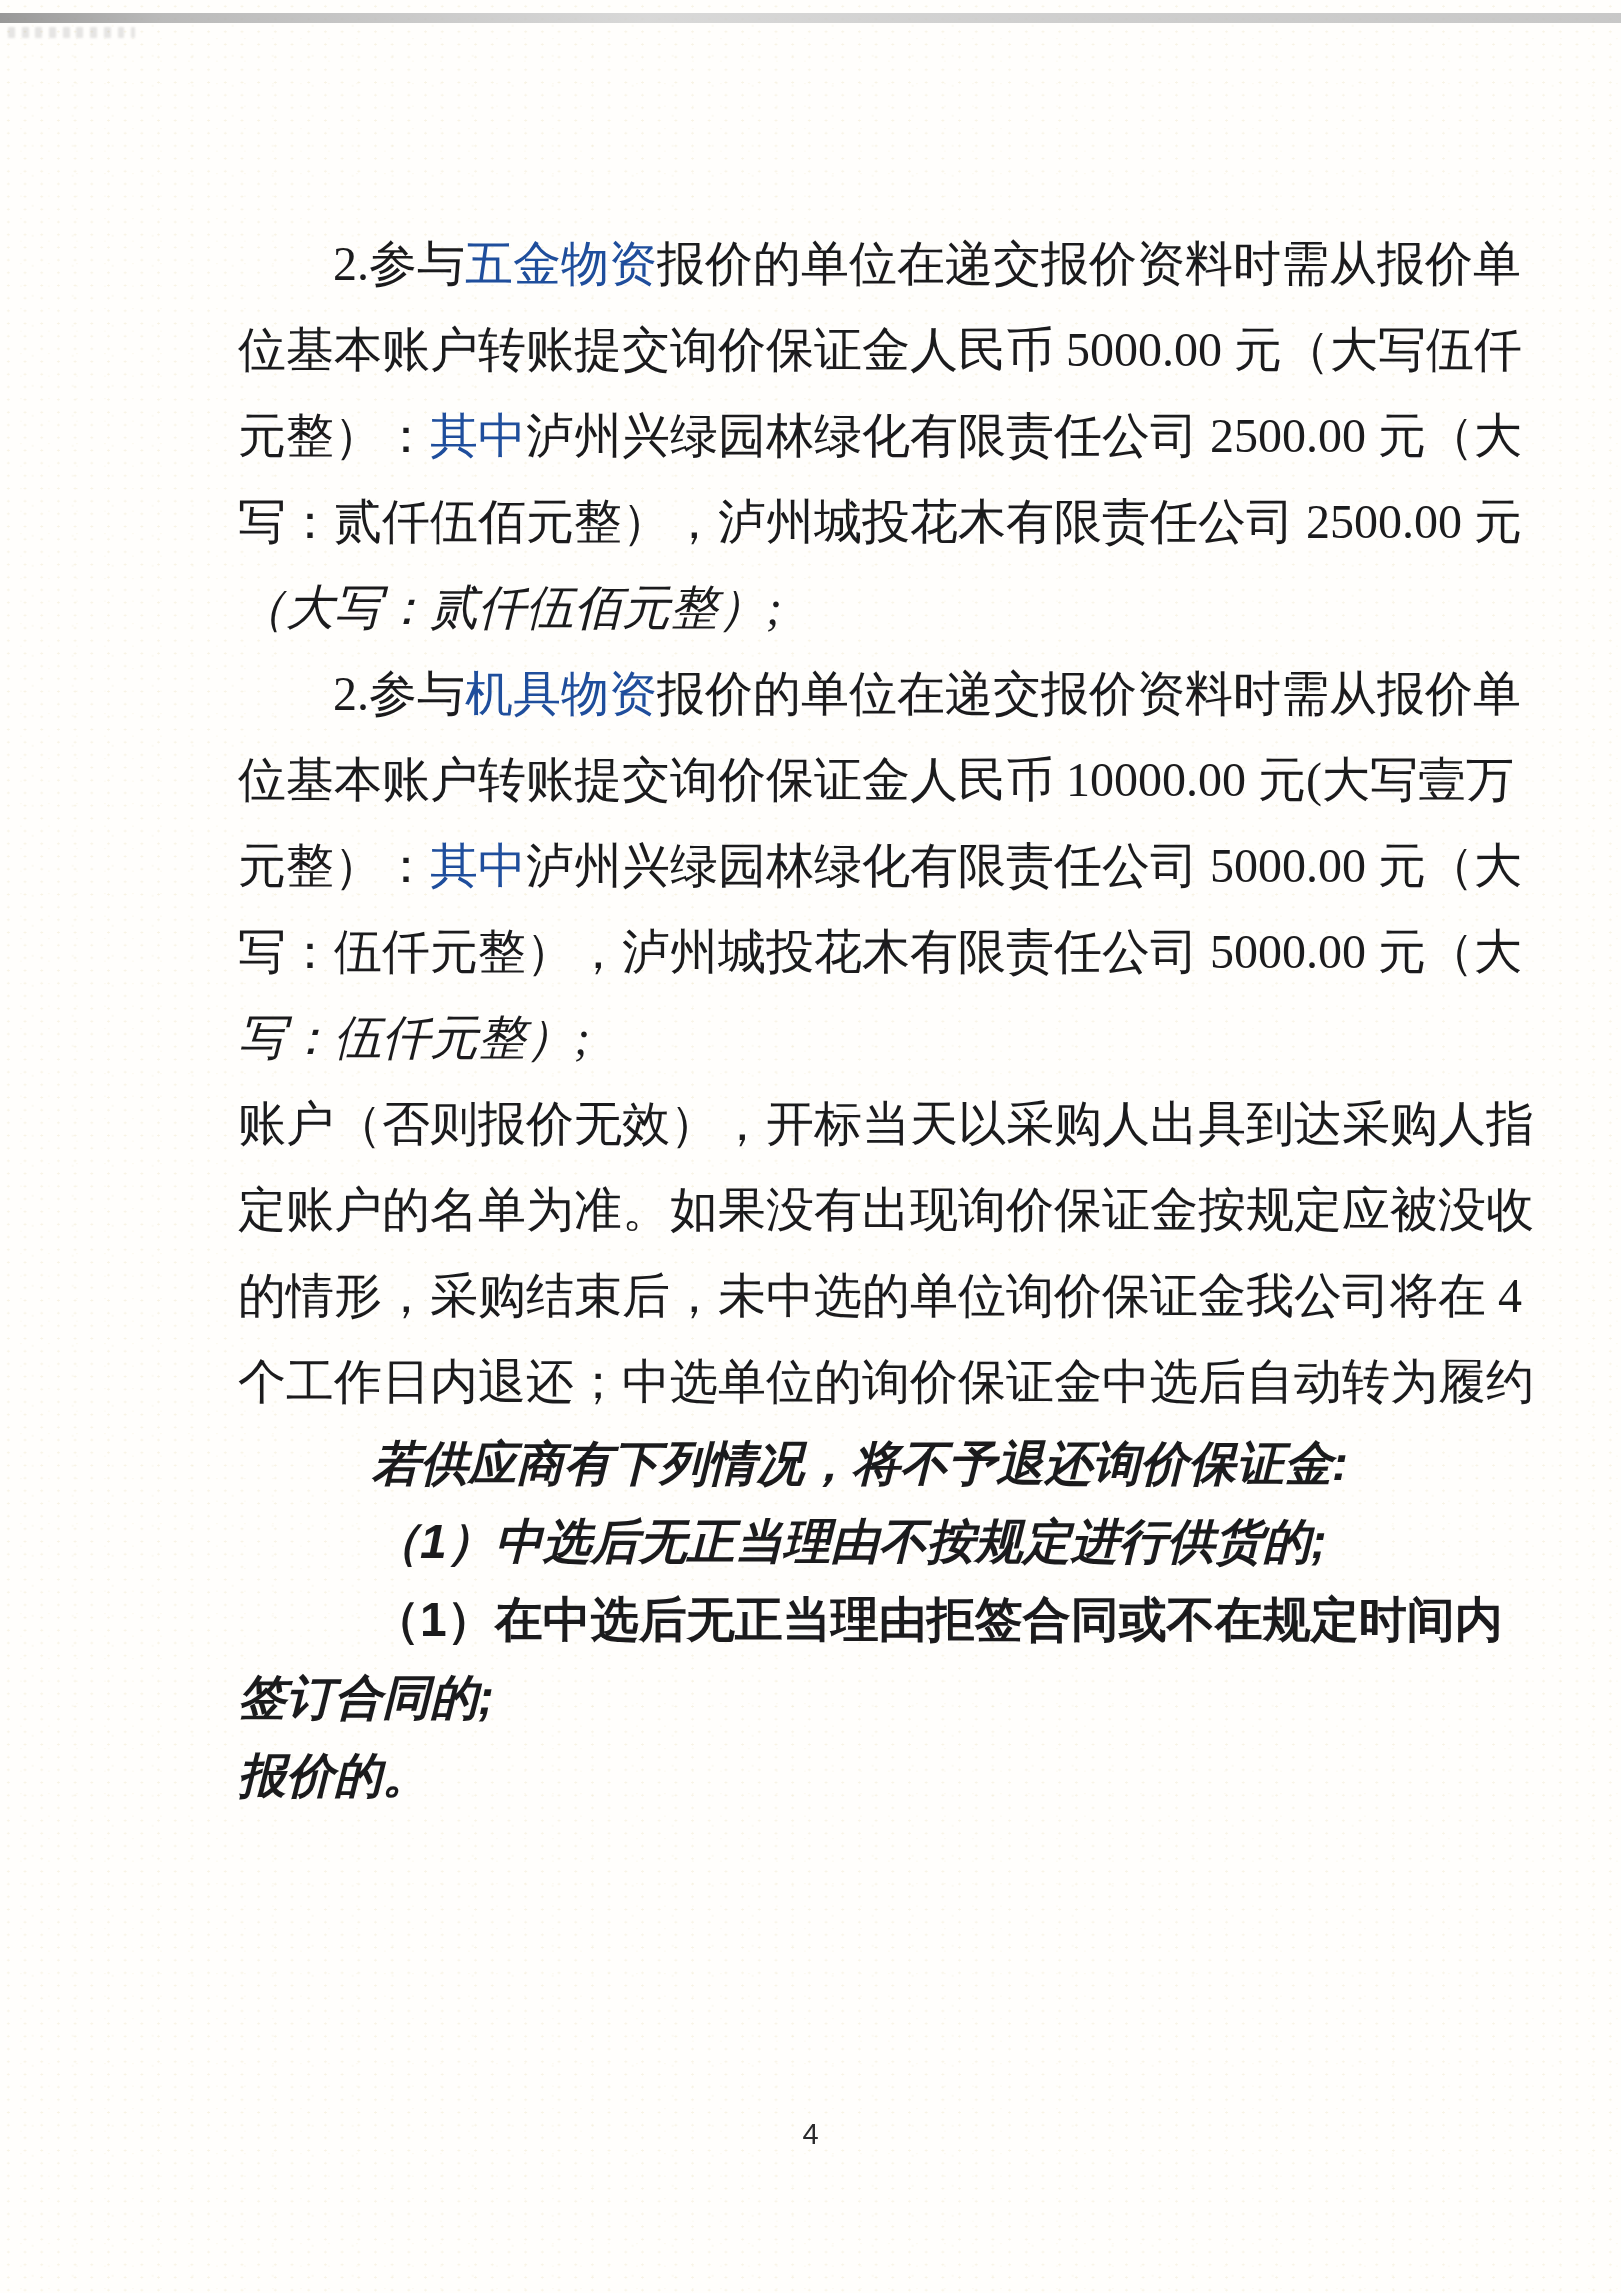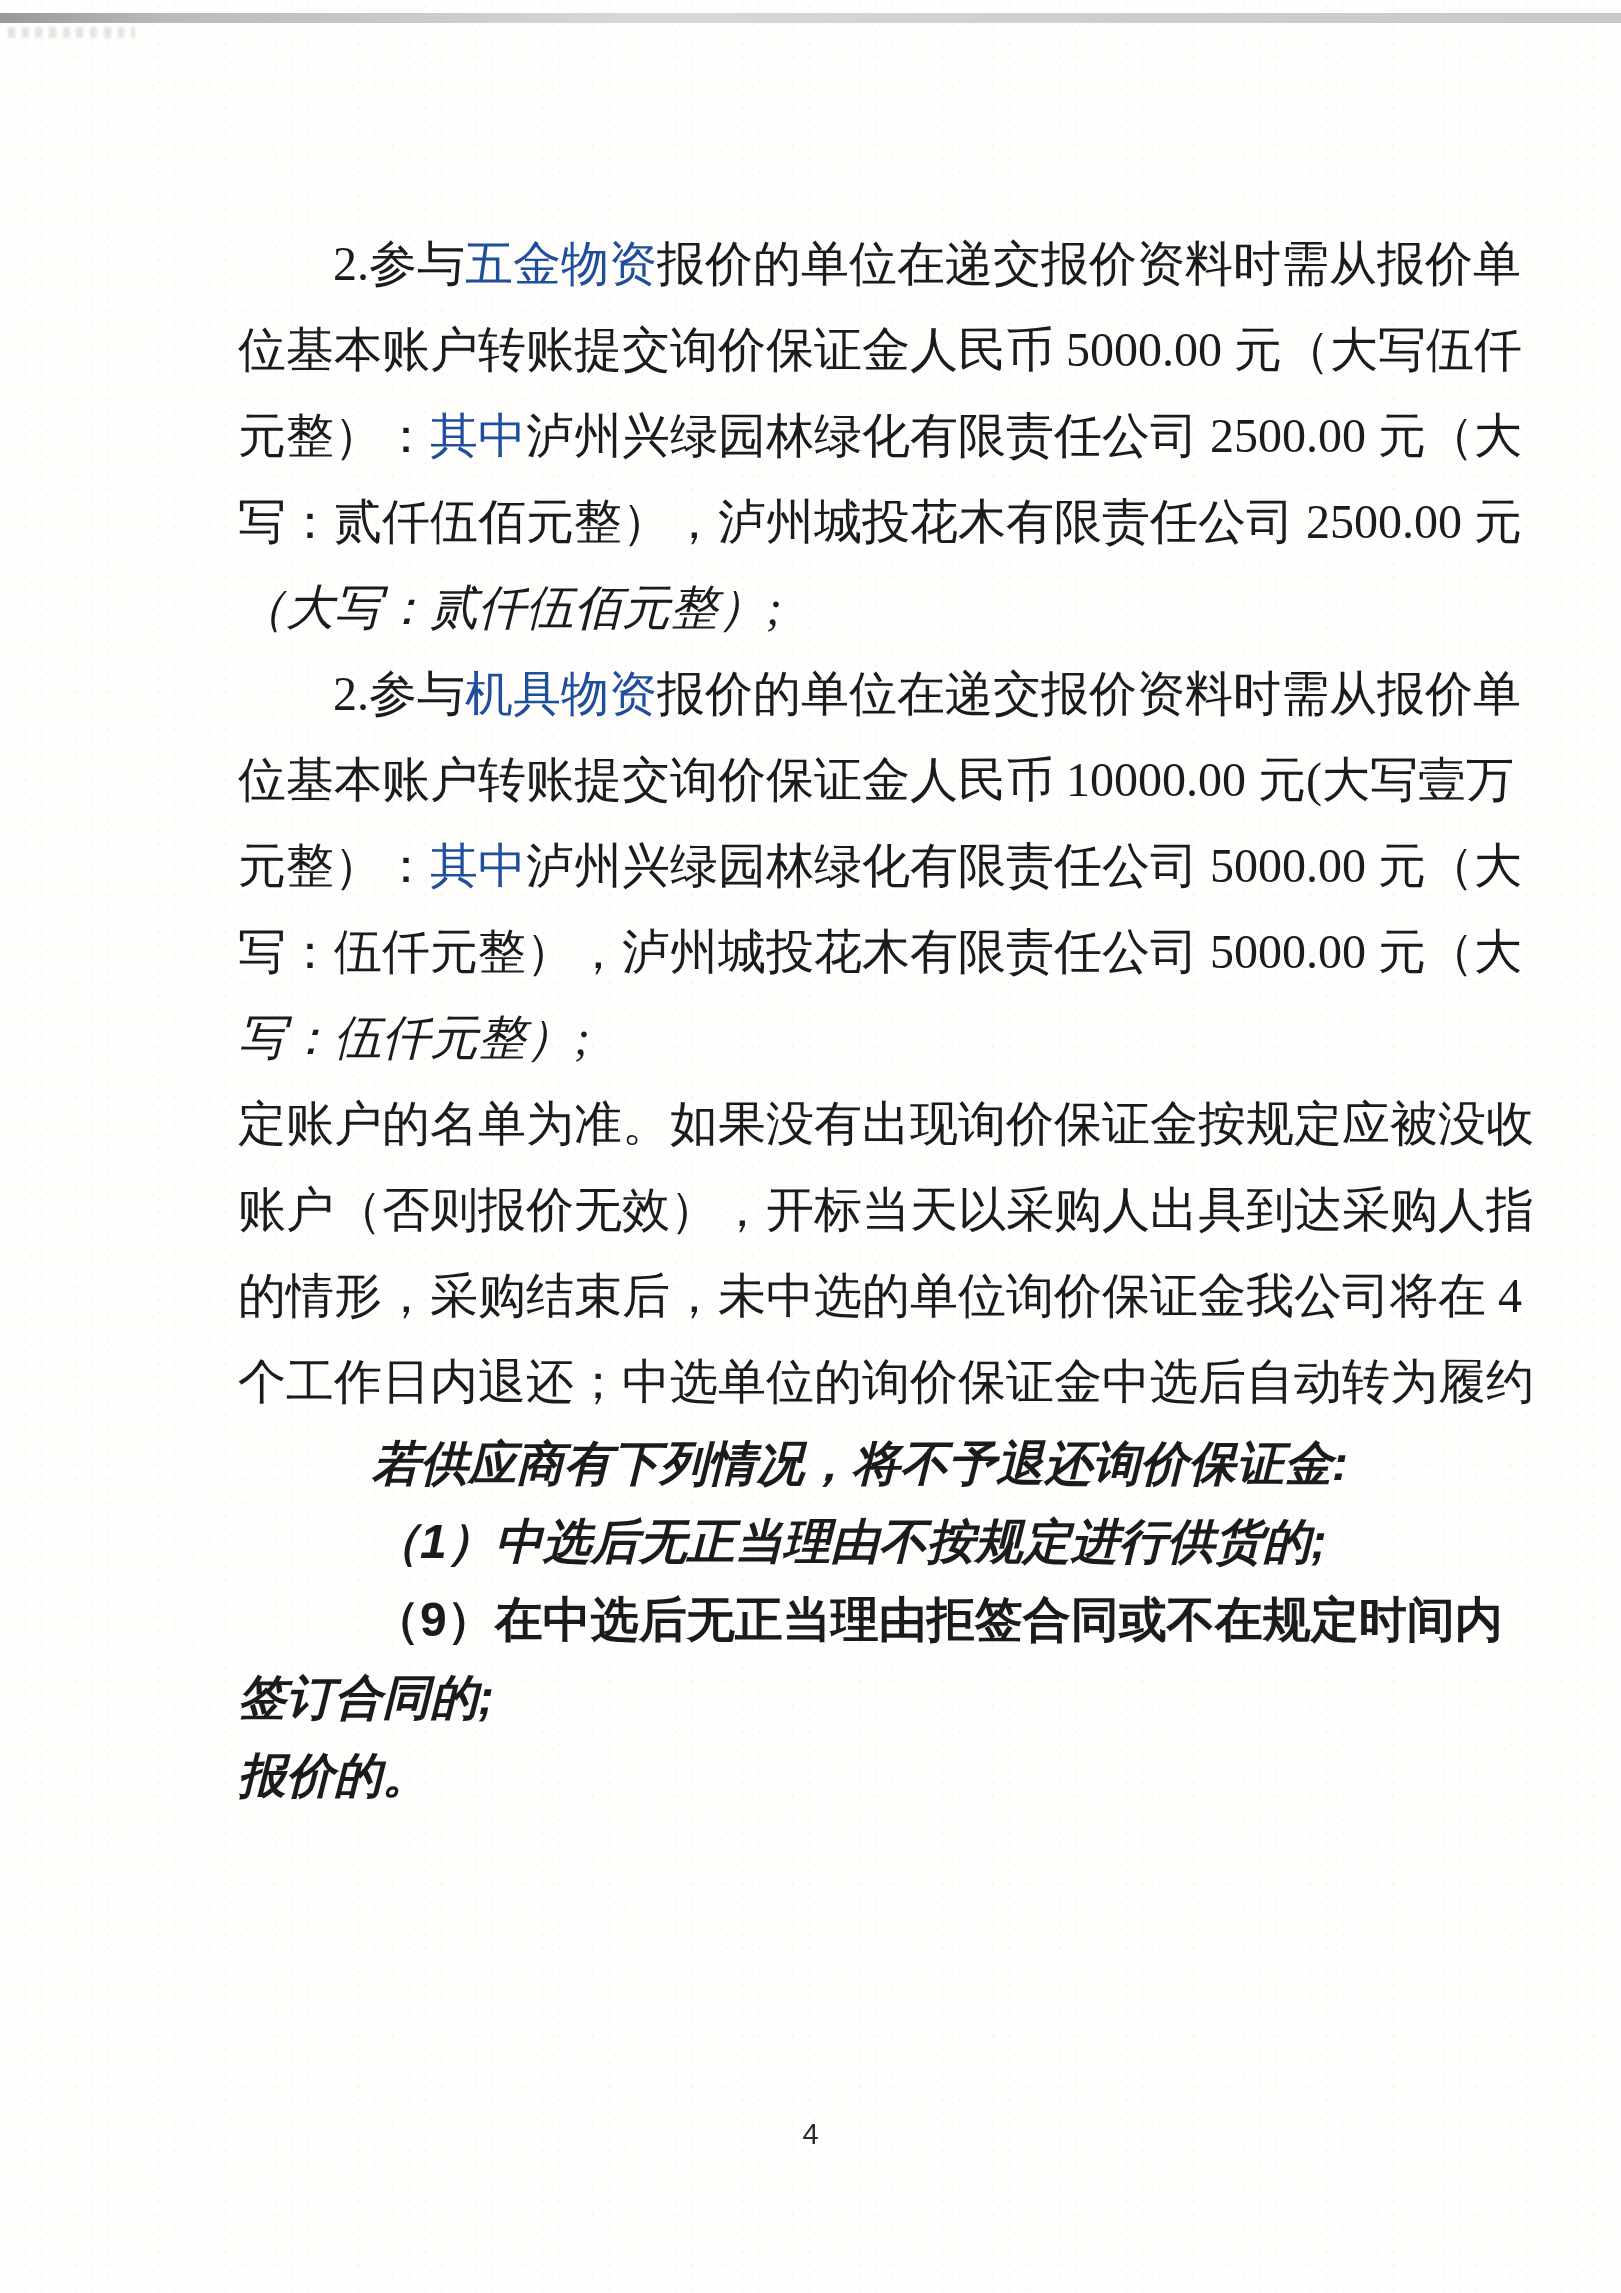--- a/index.html
+++ b/index.html
@@ -74,29 +74,29 @@
     <div class="bline just"><span>元整）：</span><span class="blue">其中</span><span>泸州兴绿园林绿化有限责任公司 2500.00 元（大</span></div>
     <div class="bline just">写：贰仟伍佰元整），泸州城投花木有限责任公司 2500.00 元</div>
     <div class="bline short">（大写：贰仟伍佰元整）;</div>
 
     <div class="bline just ind2"><span>2.参与</span><span class="blue">机具物资</span><span>报价的单位在递交报价资料时需从报价单</span></div>
     <div class="bline just">位基本账户转账提交询价保证金人民币 10000.00 元(大写壹万</div>
     <div class="bline just"><span>元整）：</span><span class="blue">其中</span><span>泸州兴绿园林绿化有限责任公司 5000.00 元（大</span></div>
     <div class="bline just">写：伍仟元整），泸州城投花木有限责任公司 5000.00 元（大</div>
     <div class="bline short">写：伍仟元整）;</div>
 
+    <div class="bline just">账户（否则报价无效），开标当天以采购人出具到达采购人指</div>
     <div class="bline just">定账户的名单为准。如果没有出现询价保证金按规定应被没收</div>
-    <div class="bline just">账户（否则报价无效），开标当天以采购人出具到达采购人指</div>
     <div class="bline just">的情形，采购结束后，未中选的单位询价保证金我公司将在 4</div>
     <div class="bline just">个工作日内退还；中选单位的询价保证金中选后自动转为履约</div>
 
     <div class="bold-block">
       <div class="hline short indb">若供应商有下列情况，将不予退还询价保证金:</div>
       <div class="hline short indb">（1）中选后无正当理由不按规定进行供货的;</div>
-      <div class="hline just indb">（9）在中选后无正当理由拒签合同或不在规定时间内</div>
+      <div class="hline just indb">（1）在中选后无正当理由拒签合同或不在规定时间内</div>
       <div class="hline short">签订合同的;</div>
       <div class="hline short">报价的。</div>
     </div>
 
   </div>
 
   <div class="page-num">4</div>
 
 </div>
 

